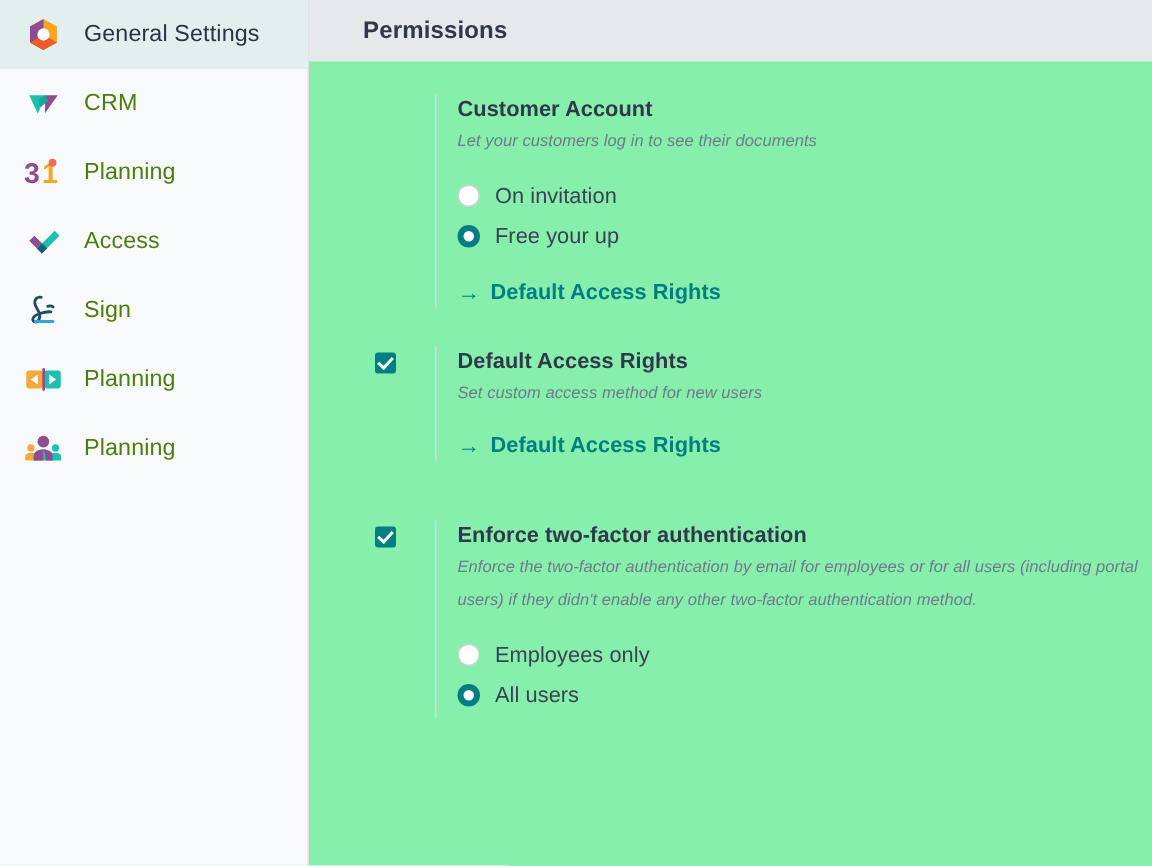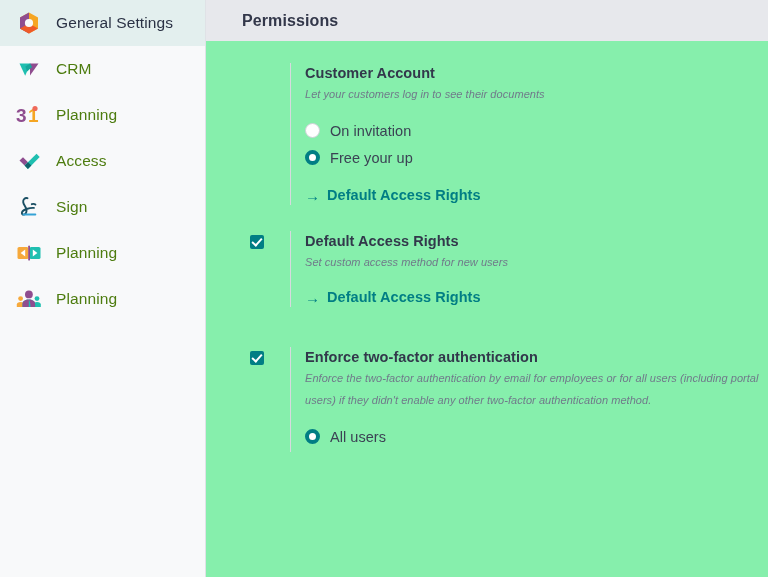--- a/index.html
+++ b/index.html
@@ -289,20 +289,24 @@
         <div class="cb-col">
           <span class="chk"></span>
         </div>
         <div class="rule"></div>
         <div class="block-body">
           <div class="s-title">Enforce two-factor authentication</div>
           <div class="s-desc wide">Enforce the two-factor authentication by email for employees or for all users (including portal users) if they didn't enable any other two-factor authentication method.</div>
 
           <div class="radio-group">
             <div class="radio-row">
+              <span class="radio"></span>
+              <span class="radio-label">Employees only</span>
+            </div>
+            <div class="radio-row">
               <span class="radio sel"></span>
               <span class="radio-label">All users</span>
             </div>
           </div>
         </div>
       </div>
 
     </div>
   </section>
 </div>

